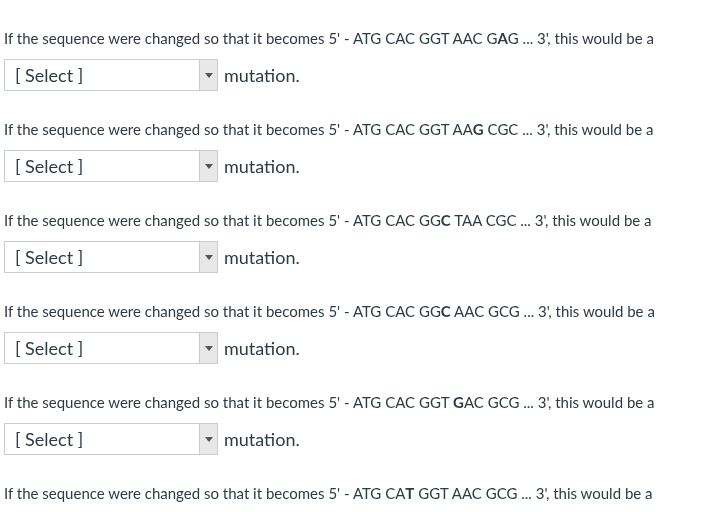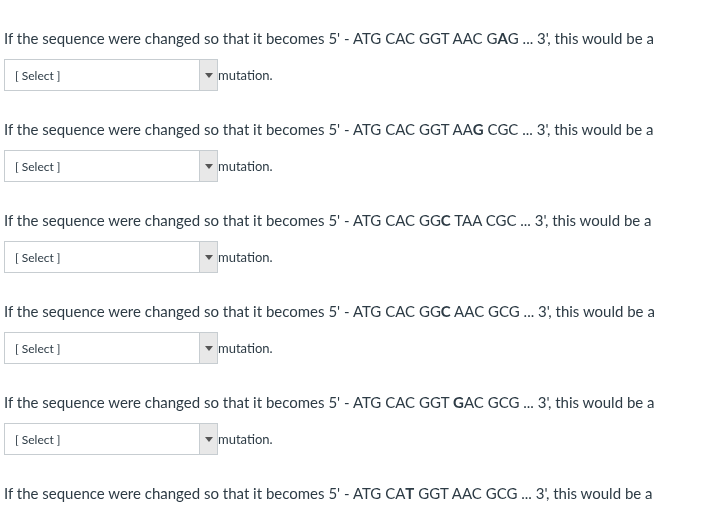--- a/index.html
+++ b/index.html
@@ -34,41 +34,41 @@
       background: #fff;
       display: flex;
       align-items: center;
       position: relative;
       padding: 0 10px;
       cursor: pointer;
       user-select: none;
     }
     .select-text {
       color: #2d3b45;
-      font-size: 12px;
+      font-size: 18px;
     }
     .select-arrow {
       position: absolute;
       right: 0;
       top: 0;
       bottom: 0;
       width: 18px;
       background: #e8e8e8;
       border-left: 1px solid #c7cdd1;
       display: flex;
       align-items: center;
       justify-content: center;
     }
     .select-arrow svg {
       width: 8px;
       height: 5px;
     }
     .suffix {
-      margin-left: 0;
-      font-size: 13px;
+      margin-left: 6px;
+      font-size: 18px;
     }
     .bold {
       font-weight: 700;
     }
   </style>
 </head>
 <body>
 
 <div id="container">
     <div class="question-block">

